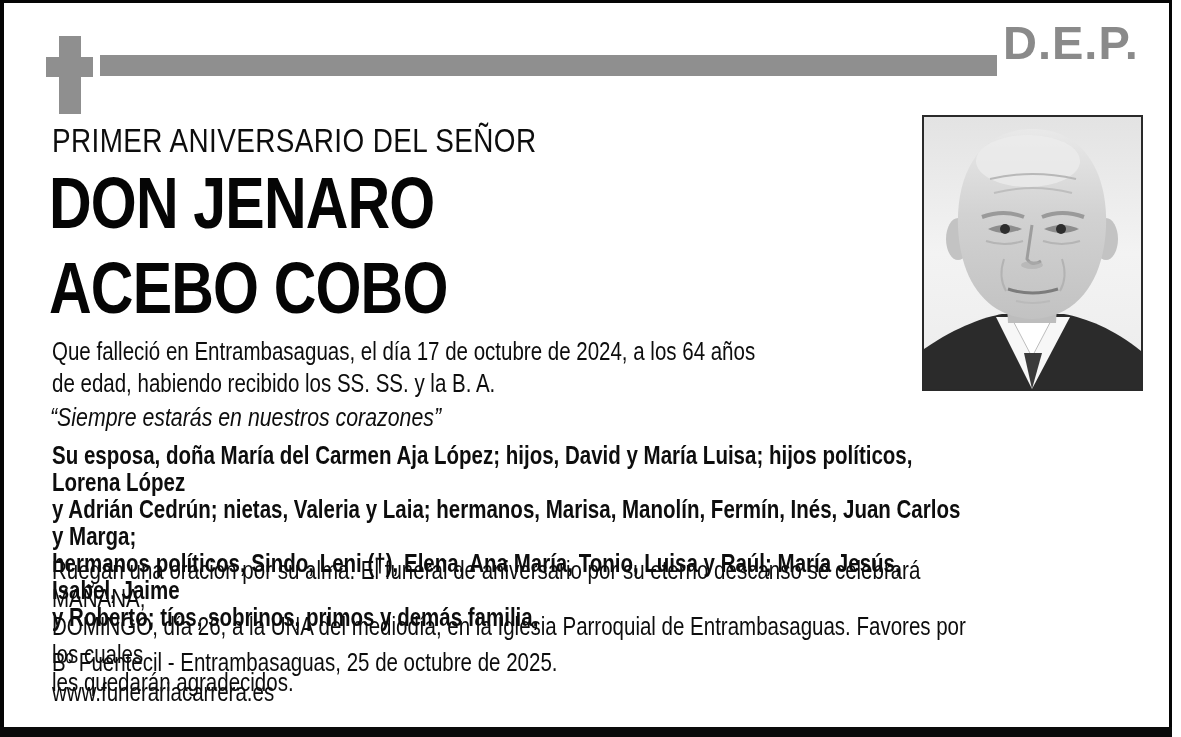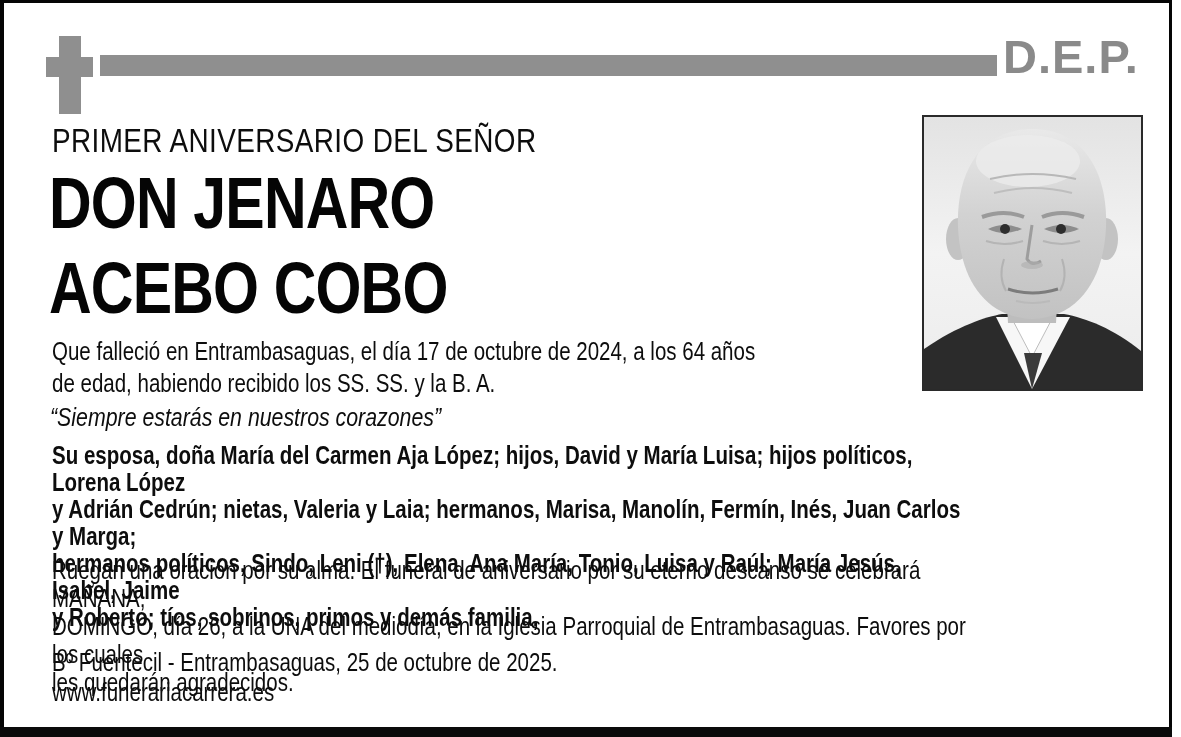--- a/index.html
+++ b/index.html
@@ -20,21 +20,21 @@
   }
   .abs { position: absolute; }
   .gray { background: #8f8f8f; }
   .cond { transform: scaleX(0.82); transform-origin: 0 0; white-space: pre-line; }
 
   
   .cross-v { left: 55px; top: 33px; width: 22px; height: 78px; }
   .cross-h { left: 42px; top: 54px; width: 47px; height: 20px; }
   .rule    { left: 96px; top: 52px; width: 897px; height: 21px; }
   .dep {
-    left: 999px; top: 26px;
+    left: 999px; top: 12px;
     font-size: 47px; font-weight: bold; color: #8a8a8a;
     letter-spacing: 1px;
   }
 
   
   .kicker { left: 48px; top: 118px; font-size: 34px; letter-spacing: 0.5px; }
   .name {
     left: 45px; top: 158px;
     font-size: 72px; font-weight: bold; line-height: 85px;
     letter-spacing: -1px; color: #050505;

